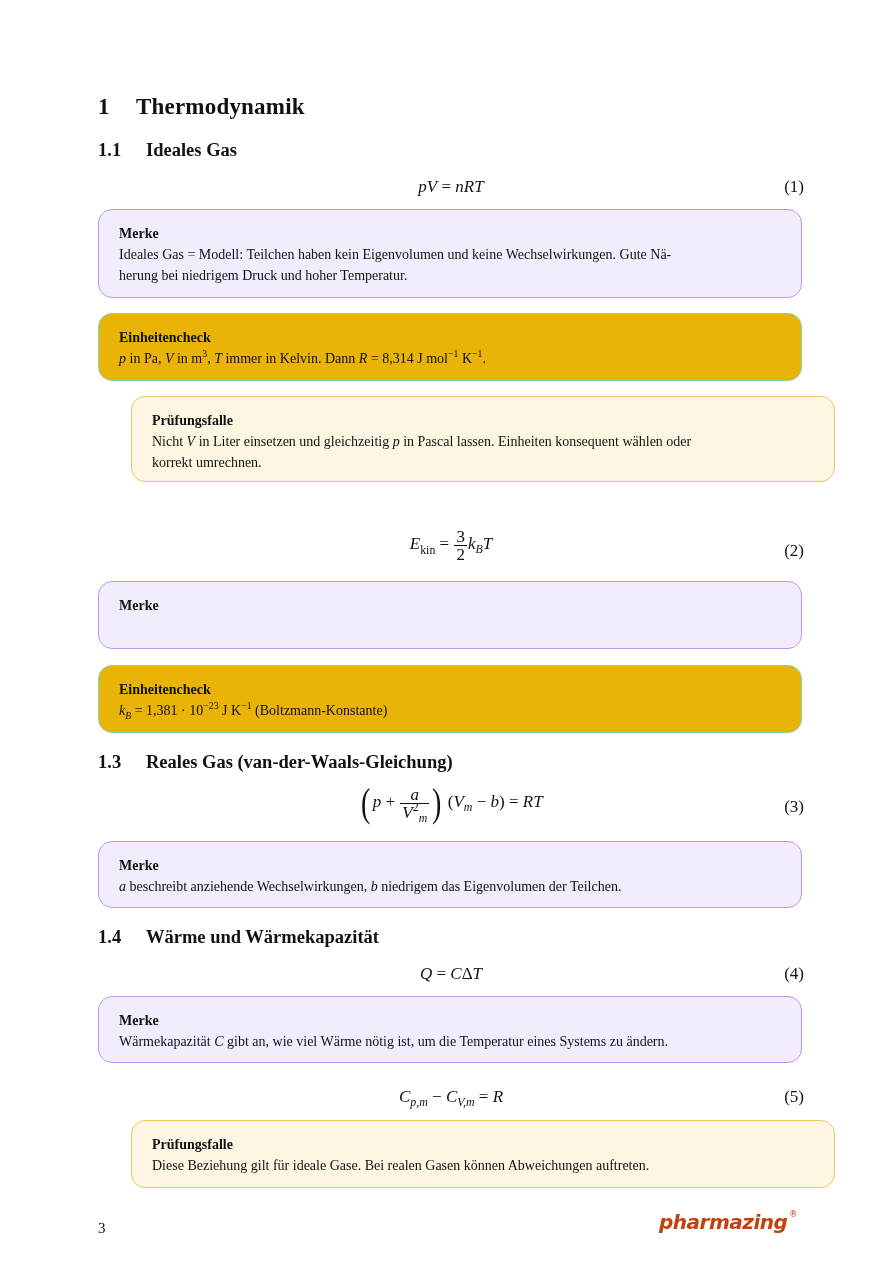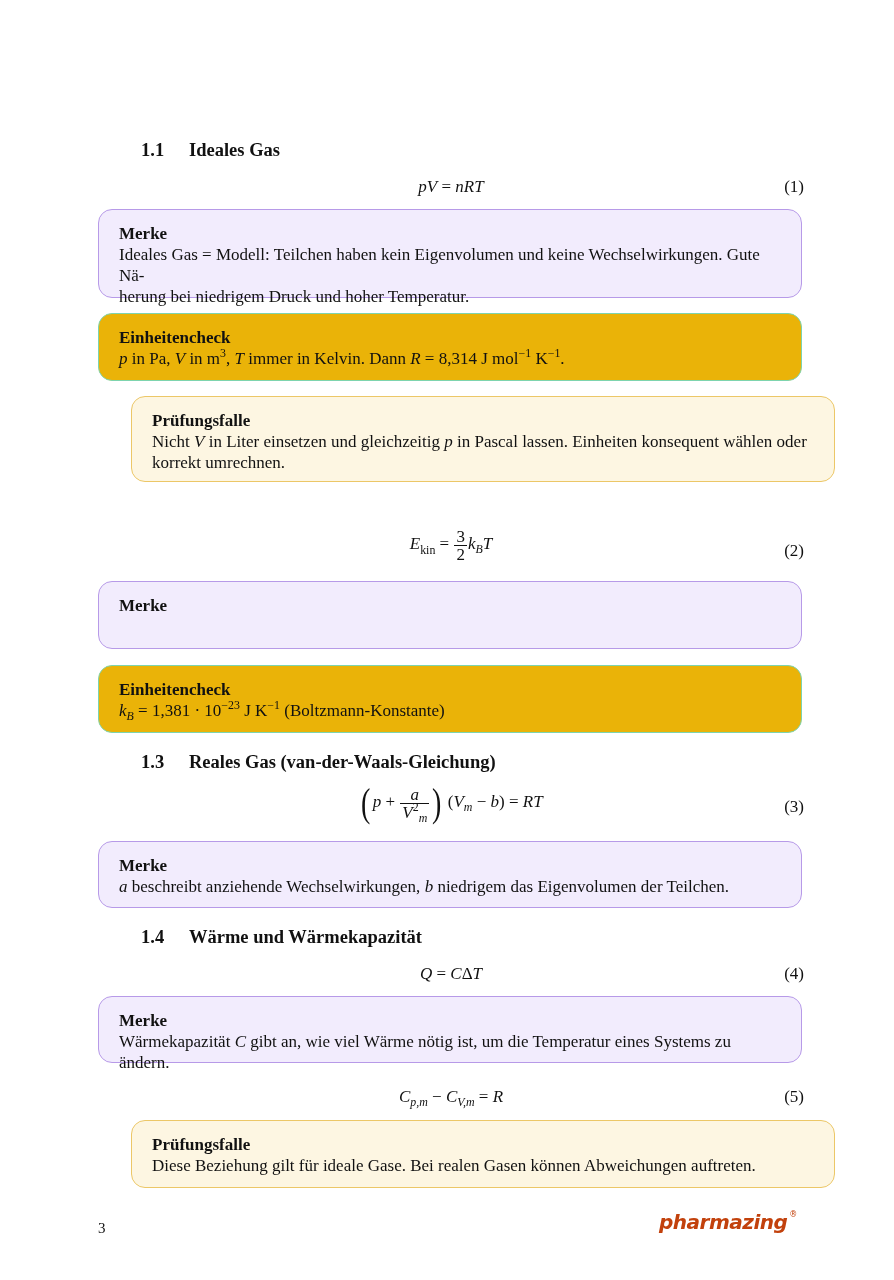--- a/index.html
+++ b/index.html
@@ -13,33 +13,33 @@
     position: absolute; margin: 0; left: 98px; top: 94px;
     font-family: "Liberation Serif", serif; font-weight: bold; font-size: 23px;
     letter-spacing: 0.2px; white-space: nowrap;
   }
   h2.sub {
     position: absolute; margin: 0; left: 98px;
     font-family: "Liberation Serif", serif; font-weight: bold; font-size: 18.5px;
     white-space: nowrap;
   }
   .secnum { display: inline-block; width: 38px; }
-  .subnum { display: inline-block; width: 48px; margin-left: 43px; }
+  .subnum { display: inline-block; width: 48px; }
   .eq {
     position: absolute; left: 98px; width: 706px; height: 30px;
     font-family: "Liberation Serif", serif; font-size: 17px;
   }
   .eq .body { position: absolute; left: 0; right: 0; text-align: center; top: 0; white-space: nowrap; }
   .eq .num { position: absolute; right: 0; top: 0; }
   .m { font-style: italic; }
   .box {
     position: absolute; left: 98px; width: 704px;
     border-radius: 14px; border: 1.2px solid;
     box-sizing: border-box; padding: 13px 20px 12px 20px;
-    font-family: "Liberation Serif", serif; font-size: 17px; line-height: 21px;
+    font-family: "Liberation Serif", serif; font-size: 14px; line-height: 21px;
   }
   .box .title { font-weight: bold; display: block; }
   .box .text { display: block; }
   .merke { background: #f2ecfd; border-color: #b79ae8; }
   .einheit { background: #eab308; border-color: #7dd4ae; }
   .pruef { background: #fdf6e2; border-color: #ecc767; margin-left: 33px; }
   sup, sub { font-size: 70%; line-height: 0; }
   .frac { display: inline-block; vertical-align: middle; text-align: center; margin: 0 1px; }
   .frac .n { display: block; line-height: 17px; padding: 0 2px; }
   .frac .d { display: block; line-height: 17px; border-top: 1px solid #111; padding: 0 2px; }
@@ -50,20 +50,23 @@
     font-family: "DejaVu Sans", sans-serif; font-weight: bold; font-style: italic;
     font-size: 20px; color: #c2410c; letter-spacing: -0.5px;
   }
   .logo sup { font-size: 8px; font-style: normal; font-weight: normal; margin-left: 2px; vertical-align: 12px; }
 </style>
 </head>
 <body>
 
 <div class="page">
 
+  <h1 class="sec">
+    <span class="secnum">1</span><span>Thermodynamik</span>
+  </h1>
 
   <h2 class="sub" style="top:140px">
     <span class="subnum">1.1</span><span>Ideales Gas</span>
   </h2>
 
   <div class="eq" style="top:177px">
     <div class="body">
       <span class="m">pV</span> = <span class="m">nRT</span>
     </div>
     <div class="num">(1)</div>

